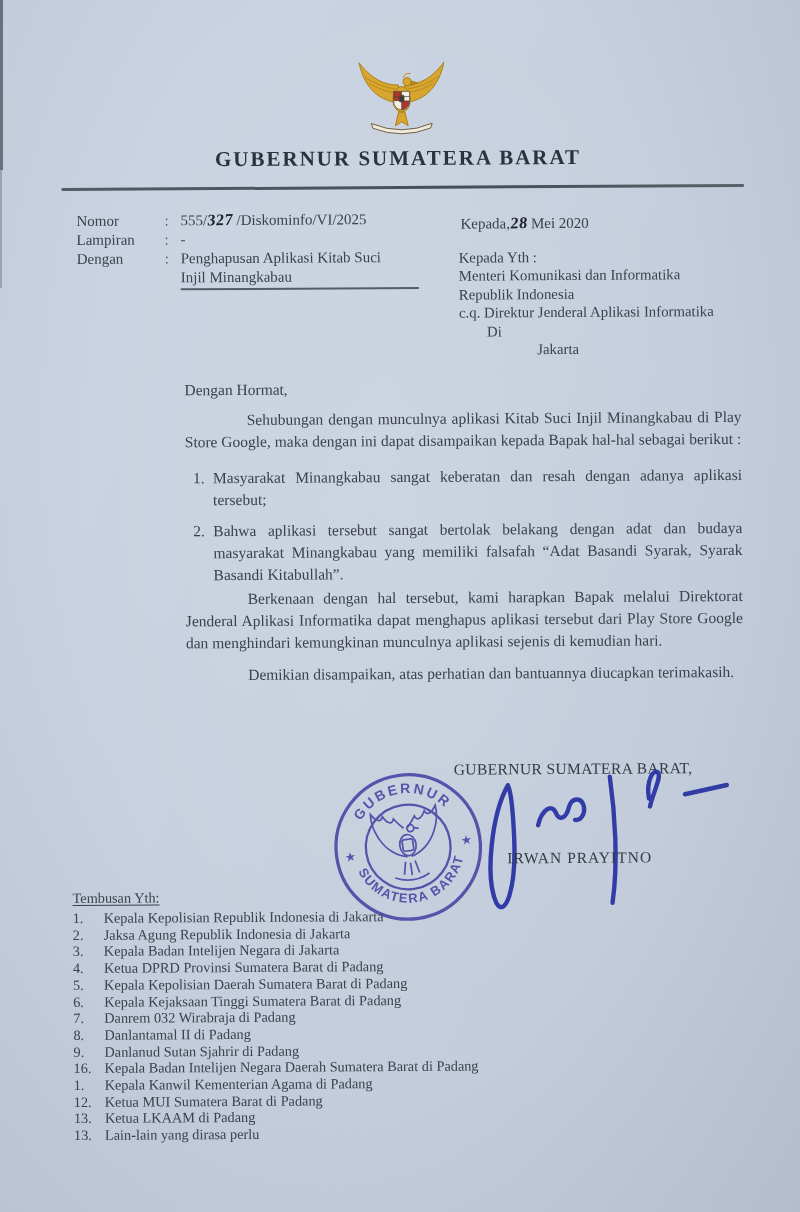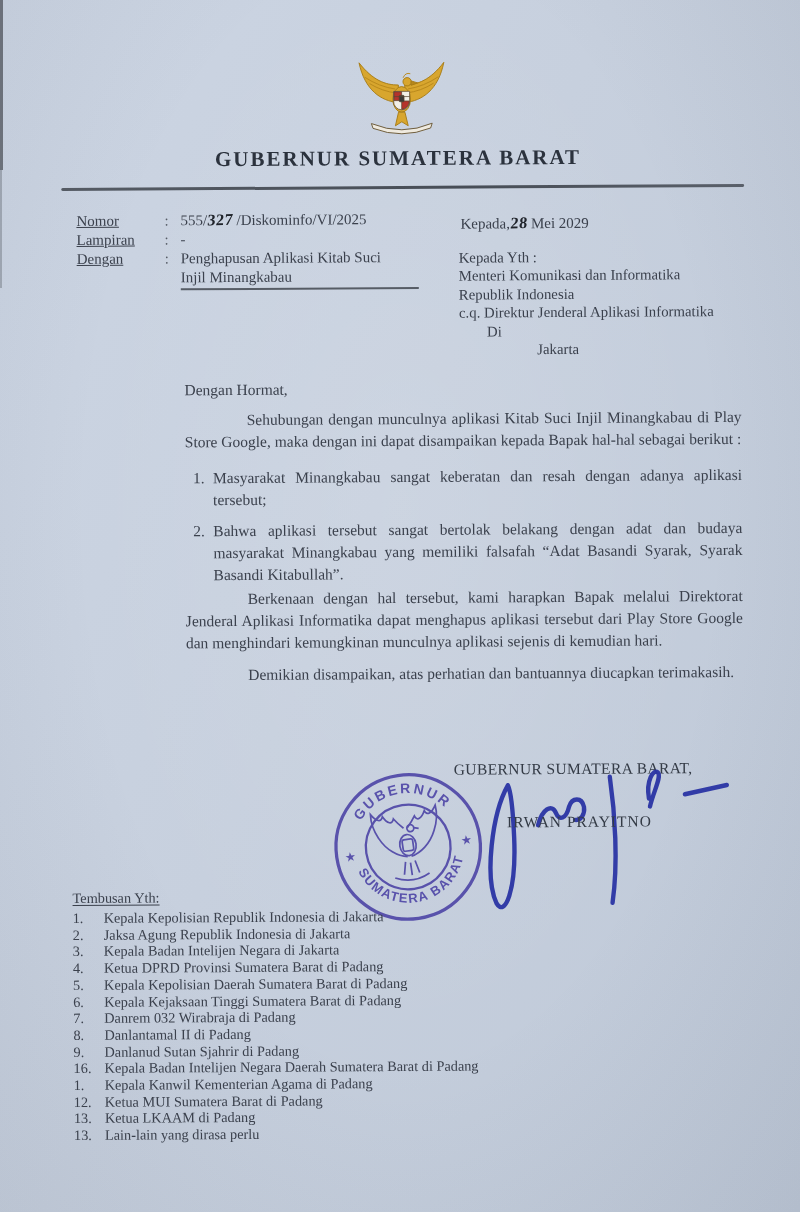--- a/index.html
+++ b/index.html
@@ -17,21 +17,21 @@
   
   .emblem{position:absolute;left:356px;top:50px;width:96px;height:94px;}
   .lh-title{position:absolute;left:0;right:0;top:146px;text-align:center;
     font-size:21px;font-weight:700;letter-spacing:2px;color:#2b323d;}
   .lh-rule{position:absolute;left:63px;top:186px;width:683px;height:3px;
     background:linear-gradient(90deg,#555b64,#474d56 60%,#5a606a);border-radius:2px;}
 
   
   .meta{position:absolute;left:78px;top:210px;width:380px;font-size:15px;line-height:19px;}
   .mrow{display:flex;align-items:flex-start;}
-  .mlabel{width:88px;flex:none;text-decoration:underline;}
+  .mlabel{width:88px;flex:none;}
   .mcolon{width:16px;flex:none;color:#565c66;}
   .mval{flex:1;}
   .hand{display:inline-block;font-weight:700;color:#20242b;transform:skewX(-7deg) rotate(-2deg);
     font-size:1.08em;letter-spacing:.5px;}
   .perihal-underline{display:inline-block;min-width:238px;border-bottom:2px solid #565c65;padding-bottom:1px;}
 
   
   .dateline{position:absolute;left:462px;top:215px;font-size:15px;white-space:nowrap;}
   .recipient{position:absolute;left:460px;top:249px;width:300px;font-size:14.8px;line-height:18.4px;}
   .recipient div{white-space:nowrap;}
@@ -46,21 +46,21 @@
   .p2{margin-top:2px;}
   .p3{margin-top:10px;}
   .num-item{display:flex;margin-left:8px;}
   .i1{margin-top:14px;}
   .i2{margin-top:9px;}
   .inum{width:20px;flex:none;}
   .itext{flex:1;text-align:justify;}
 
   
   .closing-title{position:absolute;left:452px;top:761px;font-size:15.5px;letter-spacing:.4px;white-space:nowrap;color:#343b46;}
-  .signer-name{position:absolute;left:505px;top:814px;font-size:15.5px;letter-spacing:1px;color:#343b46;white-space:nowrap;}
+  .signer-name{position:absolute;left:505px;top:850px;font-size:15.5px;letter-spacing:1px;color:#343b46;white-space:nowrap;}
 
   
   .stamp{position:absolute;left:329px;top:770px;width:154px;height:154px;transform:rotate(-8deg);opacity:.88;}
   .sig{position:absolute;left:470px;top:752px;width:290px;height:178px;opacity:.95;}
 
   
   .tembusan{position:absolute;left:70px;top:888px;width:540px;font-size:14.3px;}
   .t-title{text-decoration:underline;text-underline-offset:2px;margin-bottom:3px;}
   .trow{display:flex;line-height:16.7px;}
   .tnum{width:31px;flex:none;}
@@ -116,21 +116,21 @@
     <div class="mrow">
       <span class="mlabel">Dengan</span>
       <span class="mcolon">:</span>
       <span class="mval">
         <span>Penghapusan Aplikasi Kitab Suci</span><br>
         <span class="perihal-underline">Injil Minangkabau</span>
       </span>
     </div>
   </div>
 
-  <div class="dateline"><span>Kepada,</span><span class="hand">28</span><span> Mei 2029</span></div>
+  <div class="dateline"><span>Kepada,</span><span class="hand">28</span><span> Mei 2020</span></div>
 
   <div class="recipient">
     <div>Kepada Yth :</div>
     <div>Menteri Komunikasi dan Informatika</div>
     <div>Republik Indonesia</div>
     <div>c.q. Direktur Jenderal Aplikasi Informatika</div>
     <div class="r-di">Di</div>
     <div class="r-city">Jakarta</div>
   </div>
 

